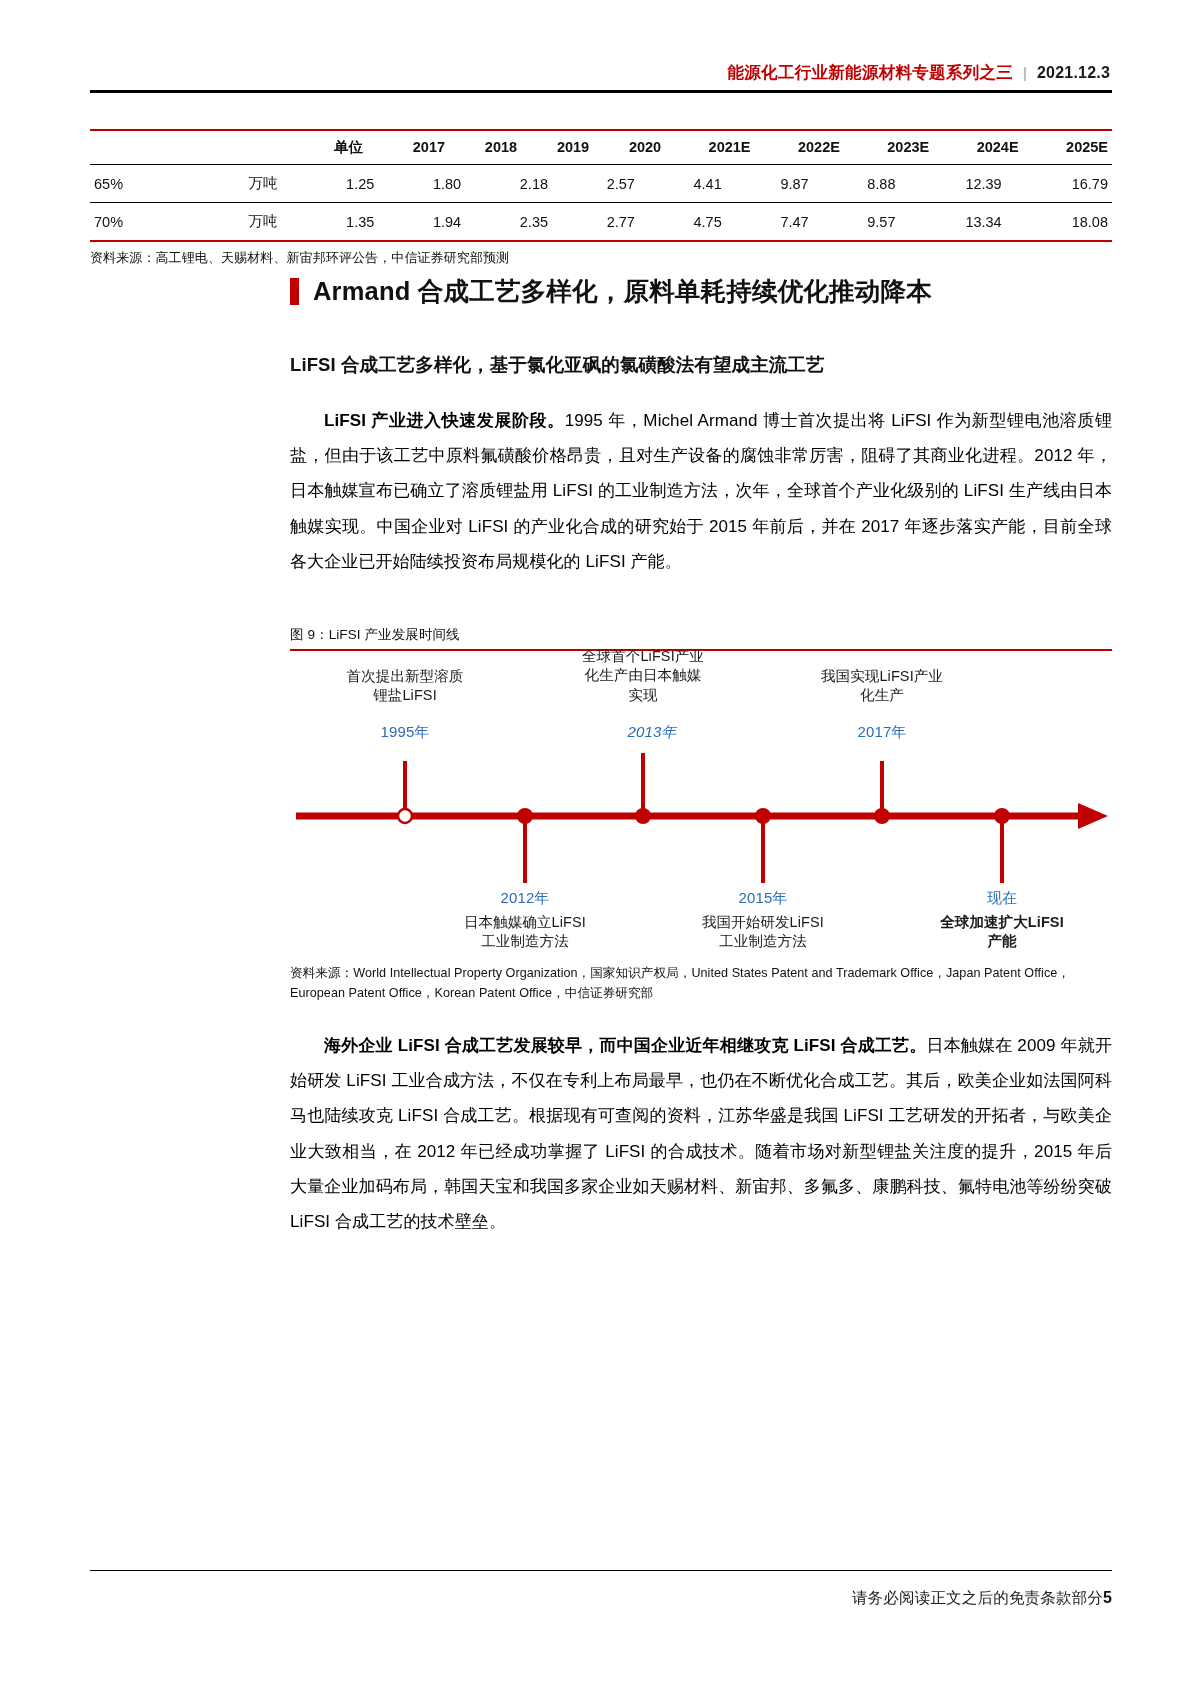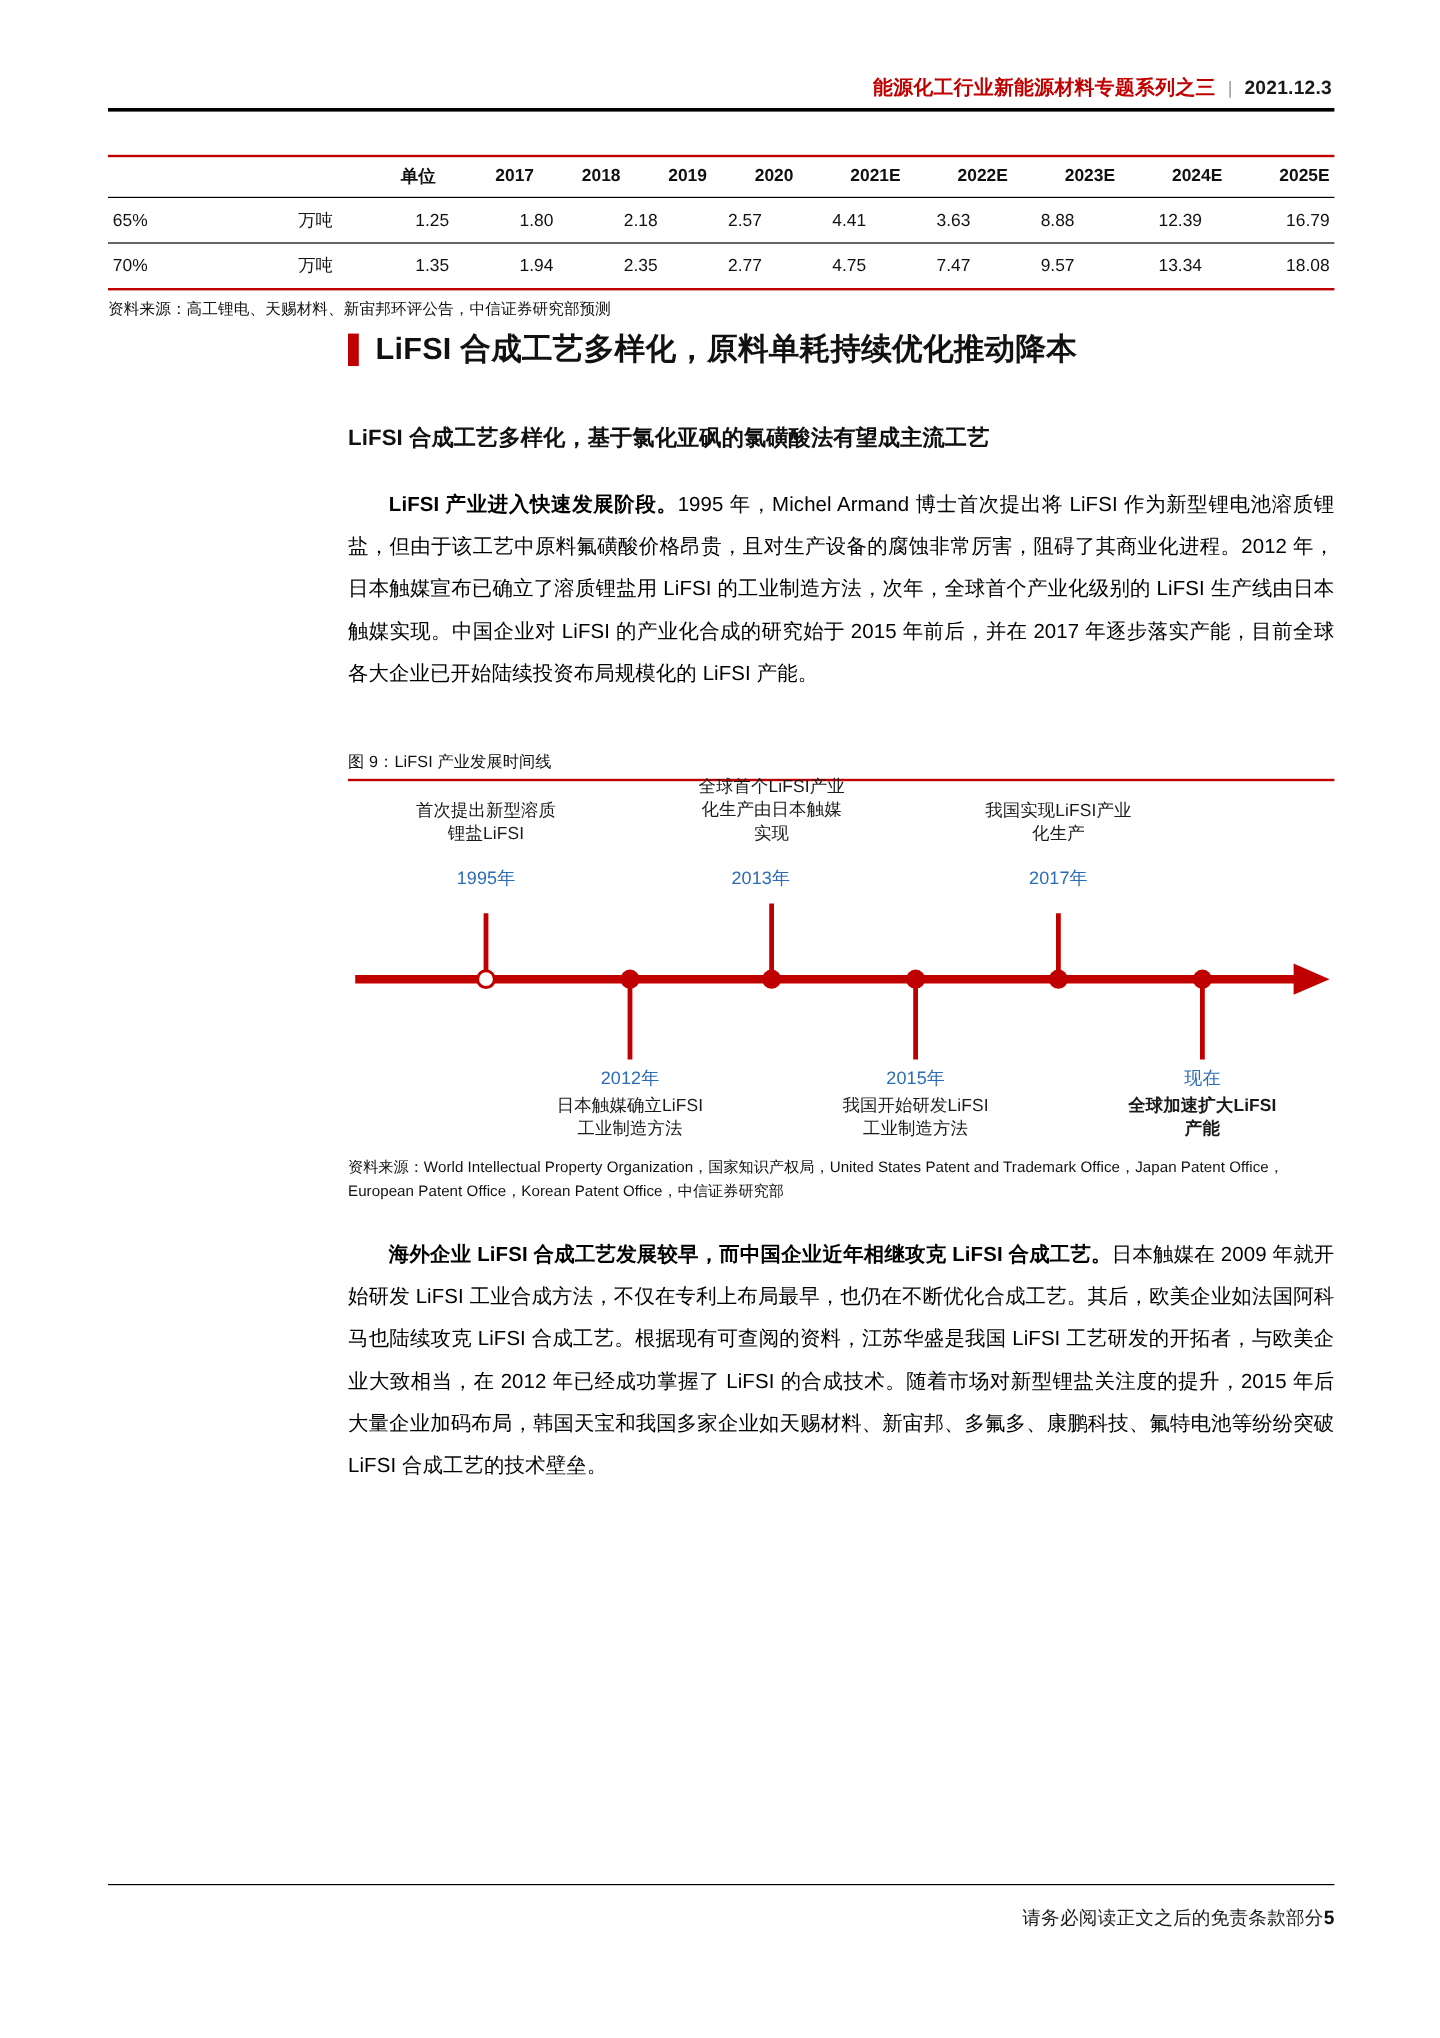--- a/index.html
+++ b/index.html
@@ -279,21 +279,21 @@
     <table class="data-table">
       <tbody>
         <tr>
           <td class="c-label">65%</td>
           <td class="c-unit">万吨</td>
           <td>1.25</td>
           <td>1.80</td>
           <td>2.18</td>
           <td>2.57</td>
           <td>4.41</td>
-          <td>3.63</td>
+          <td>9.87</td>
           <td>8.88</td>
           <td>12.39</td>
           <td>16.79</td>
         </tr>
       </tbody>
     </table>
     <div class="tbl-rule-mid"></div>
     <table class="data-table">
       <tbody>
         <tr>
@@ -310,21 +310,21 @@
           <td>18.08</td>
         </tr>
       </tbody>
     </table>
     <div class="tbl-rule-bot"></div>
     <div class="table-source">资料来源：高工锂电、天赐材料、新宙邦环评公告，中信证券研究部预测</div>
   </div>
 
   <div class="section-heading">
     <span class="heading-bullet"></span>
-    <span class="heading-text">LiFSI 合成工艺多样化，原料单耗持续优化推动降本</span>
+    <span class="heading-text">Armand 合成工艺多样化，原料单耗持续优化推动降本</span>
   </div>
 
   <div class="sub-heading">LiFSI 合成工艺多样化，基于氯化亚砜的氯磺酸法有望成主流工艺</div>
 
   <div class="body-para" id="para1">
     <span class="lead">LiFSI 产业进入快速发展阶段。</span><span>1995 年，Michel Armand 博士首次提出将 LiFSI 作为新型锂电池溶质锂盐，但由于该工艺中原料氟磺酸价格昂贵，且对生产设备的腐蚀非常厉害，阻碍了其商业化进程。2012 年，日本触媒宣布已确立了溶质锂盐用 LiFSI 的工业制造方法，次年，全球首个产业化级别的 LiFSI 生产线由日本触媒实现。中国企业对 LiFSI 的产业化合成的研究始于 2015 年前后，并在 2017 年逐步落实产能，目前全球各大企业已开始陆续投资布局规模化的 LiFSI 产能。</span>
   </div>
 
   <div class="figure">
     <div class="fig-caption">图 9：LiFSI 产业发展时间线</div>
@@ -357,21 +357,21 @@
         <span style="white-space:pre-line;">首次提出新型溶质
 锂盐LiFSI</span>
       </div>
       <div class="tl-year" style="left:55px; top:62px; width:120px;">1995年</div>
 
       <div class="tl-label" style="left:263px; top:-14px; width:180px;">
         <span style="white-space:pre-line;">全球首个LiFSI产业
 化生产由日本触媒
 实现</span>
       </div>
-      <div class="tl-year" style="left:284px; top:62px; width:120px;">2013年</div>
+      <div class="tl-year" style="left:302px; top:62px; width:120px;font-style:italic;">2013年</div>
 
       <div class="tl-label" style="left:502px; top:6px; width:180px;">
         <span style="white-space:pre-line;">我国实现LiFSI产业
 化生产</span>
       </div>
       <div class="tl-year" style="left:532px; top:62px; width:120px;">2017年</div>
 
       <div class="tl-year" style="left:175px; top:228px; width:120px;">2012年</div>
       <div class="tl-label" style="left:145px; top:252px; width:180px;">
         <span style="white-space:pre-line;">日本触媒确立LiFSI

